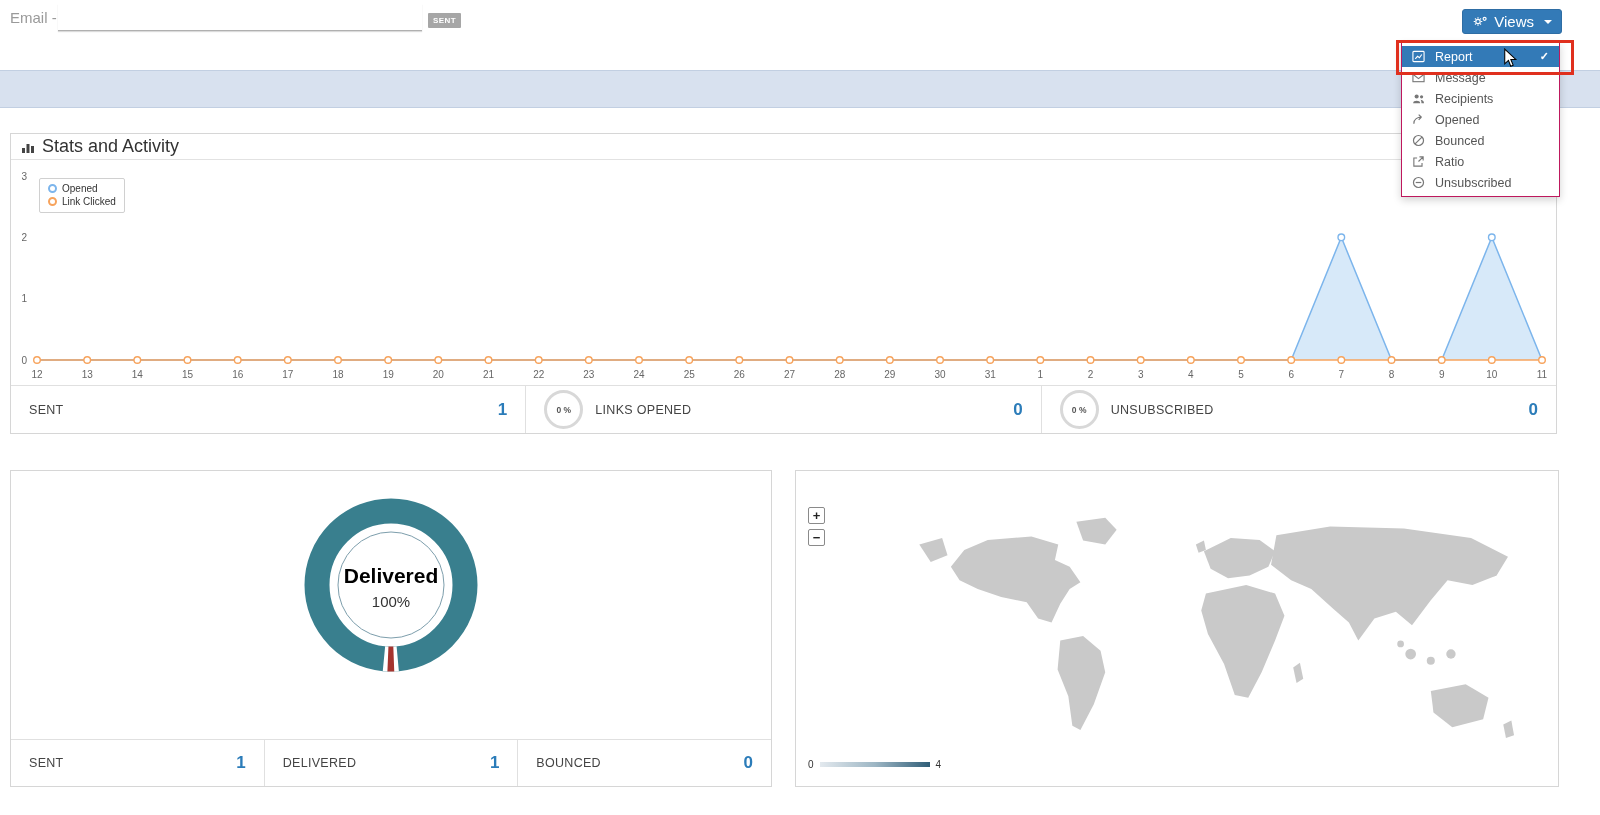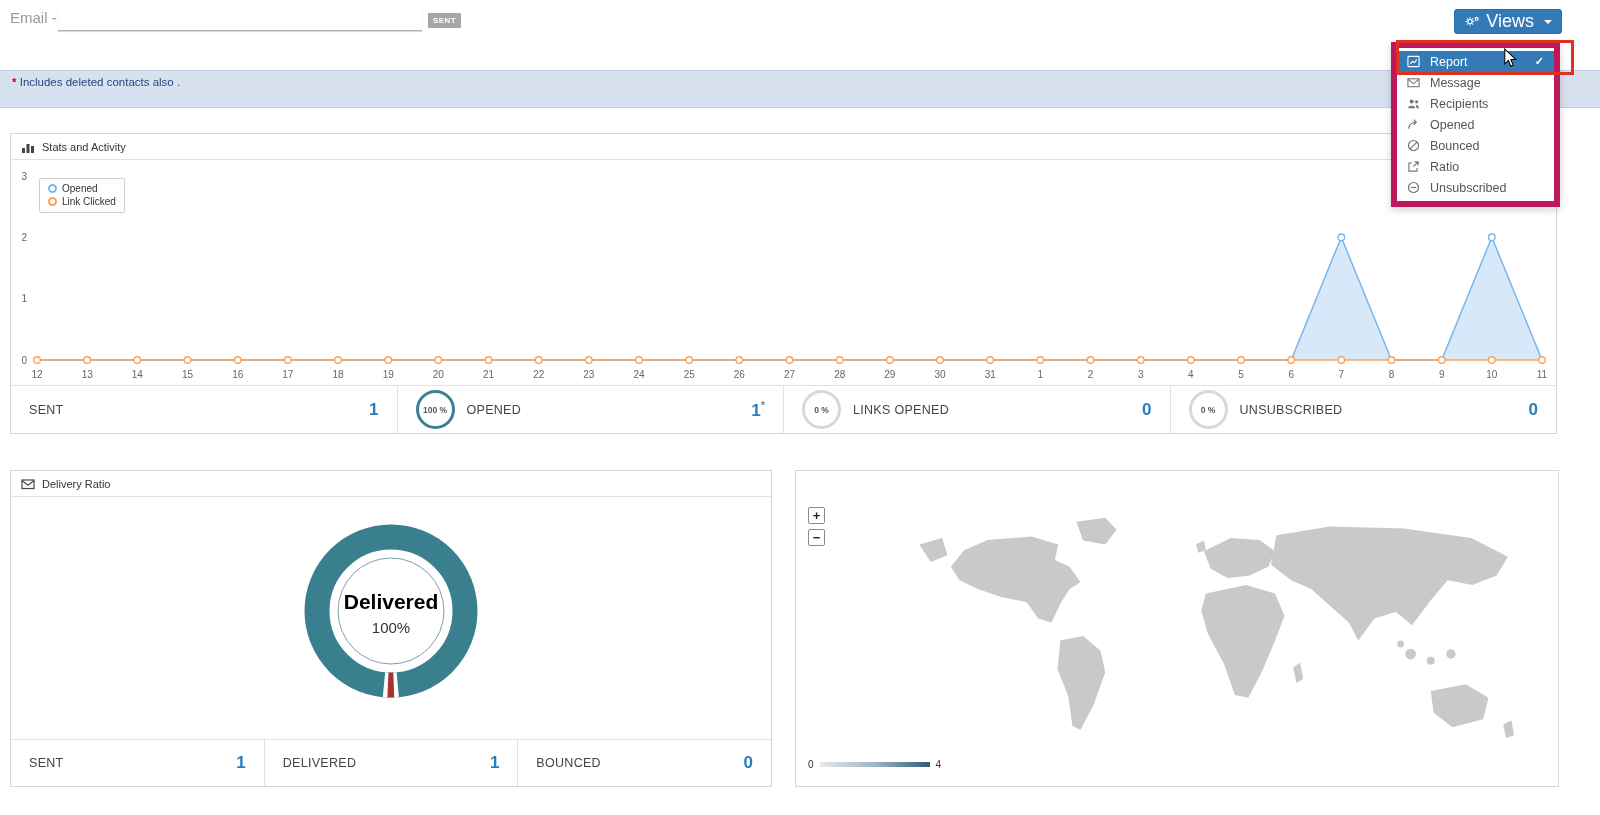--- a/index.html
+++ b/index.html
@@ -6,28 +6,28 @@
   .page{position:relative;width:1600px;height:815px;overflow:hidden;background:#fff;}
 
   
   .email-label{position:absolute;left:10px;top:9px;font-size:15px;color:#9a9a9a;}
   .email-input{position:absolute;left:58px;top:4px;width:360px;height:24px;border:none;
     border-bottom:1px solid #b0b0b0;box-shadow:0 1px 1px rgba(0,0,0,.14);outline:none;
     font-size:13px;background:transparent;}
   .sent-badge{position:absolute;left:428px;top:13px;background:#a6a6a6;color:#fff;
     font-size:8px;font-weight:bold;padding:3px 5px;letter-spacing:.4px;border-radius:1px;}
   .views-btn{position:absolute;right:38px;top:9px;height:25px;background:#337ab7;
-    border:1px solid #2e6da4;border-radius:3px;color:#fff;font-size:18px;display:flex;
+    border:1px solid #2e6da4;border-radius:3px;color:#fff;font-size:15px;display:flex;
     align-items:center;gap:6px;padding:0 9px;cursor:pointer;font-family:inherit;}
   .views-caret{width:0;height:0;border-left:4px solid transparent;border-right:4px solid transparent;
     border-top:4px solid #fff;margin-left:4px;}
 
   
   .dropdown{position:absolute;right:40px;top:42px;width:157px;background:#fff;
-    border:6px solid #be185d;box-shadow:0 3px 8px rgba(0,0,0,.18);z-index:50;padding:3px 0;}
+    border:1px solid #be185d;box-shadow:0 3px 8px rgba(0,0,0,.18);z-index:50;padding:3px 0;}
   .dd-item{height:21px;display:flex;align-items:center;gap:9px;padding:0 10px;
     font-size:12.5px;color:#555;cursor:pointer;}
   .dd-item .dd-icon{width:14px;display:flex;align-items:center;color:#777;}
   .dd-item.selected{background:#337ab7;color:#fff;}
   .dd-item.selected .dd-icon{color:#fff;}
   .dd-check{margin-left:auto;font-size:11px;font-weight:bold;}
 
   .annotation-box{position:absolute;left:1396px;top:40px;width:172px;height:29px;
     border:3px solid #e0301e;z-index:60;}
   .cursor{position:absolute;left:1502px;top:48px;z-index:70;}
@@ -35,21 +35,21 @@
   
   .notebar{position:absolute;left:0;right:0;top:70px;height:32px;background:#d8e1ef;
     border-top:1px solid #c2cfe2;border-bottom:1px solid #c2cfe2;padding:4px 12px 0;
     font-size:11.5px;color:#24477e;line-height:15px;z-index:1;}
   .note-label{font-weight:bold;}
   .note-star{color:#cc0000;font-weight:bold;}
 
   
   .panel{position:absolute;background:#fff;border:1px solid #d6d6d6;}
   .panel-header{height:25px;border-bottom:1px solid #e2e2e2;display:flex;align-items:center;
-    gap:7px;padding:0 10px;font-size:11px;color:#333;}
+    gap:7px;padding:0 10px;font-size:18px;color:#333;}
   .panel-header svg{flex:none;}
 
   .stats-panel{left:10px;top:133px;width:1545px;height:299px;}
   #activity-chart{position:absolute;left:0;top:26px;}
   .chart-legend{position:absolute;left:28px;top:44px;border:1px solid #d0d0d0;background:#fff;
     padding:3px 8px 4px;font-size:10px;color:#333;z-index:5;border-radius:2px;}
   .legend-entry{display:flex;align-items:center;gap:5px;line-height:13px;}
   .legend-dot{width:5px;height:5px;border-radius:50%;background:#fff;}
   .legend-dot.blue{border:2px solid #7cb5ec;}
   .legend-dot.orange{border:2px solid #f7a35c;}
@@ -108,24 +108,20 @@
             <line x1="3.9" y1="8.6" x2="3" y2="9.5"></line>
           <circle cx="12.6" cy="3.8" r="1.5"></circle>
         </g>
       </svg>
     </span>
     <span>Views</span>
     <span class="views-caret"></span>
   </button>
 
   <div class="notebar">
-    <div>
-      <span class="note-star">*</span>
-      <span>Includes deleted contacts also .</span>
-    </div>
   </div>
 
   <div class="panel stats-panel">
     <div class="panel-header">
       <svg width="14" height="14" viewBox="0 0 14 14">
         <g fill="#444">
             <rect x="1" y="8" width="3" height="5"></rect>
             <rect x="5.5" y="4" width="3" height="9"></rect>
             <rect x="10" y="6" width="3" height="7"></rect>
           </g>
@@ -217,45 +213,33 @@
         <circle cx="1480.8" cy="200.0" r="3.3" fill="#fff" stroke="#f7a35c" stroke-width="1.4"></circle>
         <circle cx="1531.0" cy="200.0" r="3.3" fill="#fff" stroke="#f7a35c" stroke-width="1.4"></circle>
       </svg>
 
     <div class="stats-row">
       <div class="stat-cell">
         <span class="stat-label">SENT</span>
         <span class="stat-value">1</span>
       </div>
       <div class="stat-cell">
-        <span class="stat-badge teal">100 %</span>
-        <span class="stat-label">OPENED</span>
-        <span class="stat-value"><span>1</span><sup>*</sup></span>
-      </div>
-      <div class="stat-cell">
         <span class="stat-badge gray">0 %</span>
         <span class="stat-label">LINKS OPENED</span>
         <span class="stat-value">0</span>
       </div>
       <div class="stat-cell">
         <span class="stat-badge gray">0 %</span>
         <span class="stat-label">UNSUBSCRIBED</span>
         <span class="stat-value">0</span>
       </div>
     </div>
   </div>
 
   <div class="panel delivery-panel">
-    <div class="panel-header">
-      <svg width="14" height="14" viewBox="0 0 14 14">
-        <rect x="1" y="3" width="12" height="8.5" fill="none" stroke="#444" stroke-width="1.2"></rect>
-        <path d="M1 3.5 L7 8.2 L13 3.5" fill="none" stroke="#444" stroke-width="1.2"></path>
-      </svg>
-      <span>Delivery Ratio</span>
-    </div>
 
     <svg class="donut-svg" width="200" height="200" viewBox="0 0 200 200">
       <circle cx="100" cy="100" r="74" fill="none" stroke="#397f8e" stroke-width="25"></circle>
       <circle cx="100" cy="100" r="74" fill="none" stroke="#ffffff" stroke-width="25" stroke-dasharray="14 451" stroke-dashoffset="-109.2"></circle>
       <circle cx="100" cy="100" r="74" fill="none" stroke="#a5342e" stroke-width="25" stroke-dasharray="6 459" stroke-dashoffset="-113.2"></circle>
       <circle cx="100" cy="100" r="53" fill="#ffffff" stroke="#7d9eac" stroke-width="1"></circle>
       <text class="donut-center-label" x="100" y="98" text-anchor="middle">Delivered</text>
       <text class="donut-center-sub" x="100" y="122" text-anchor="middle">100%</text>
     </svg>
 

